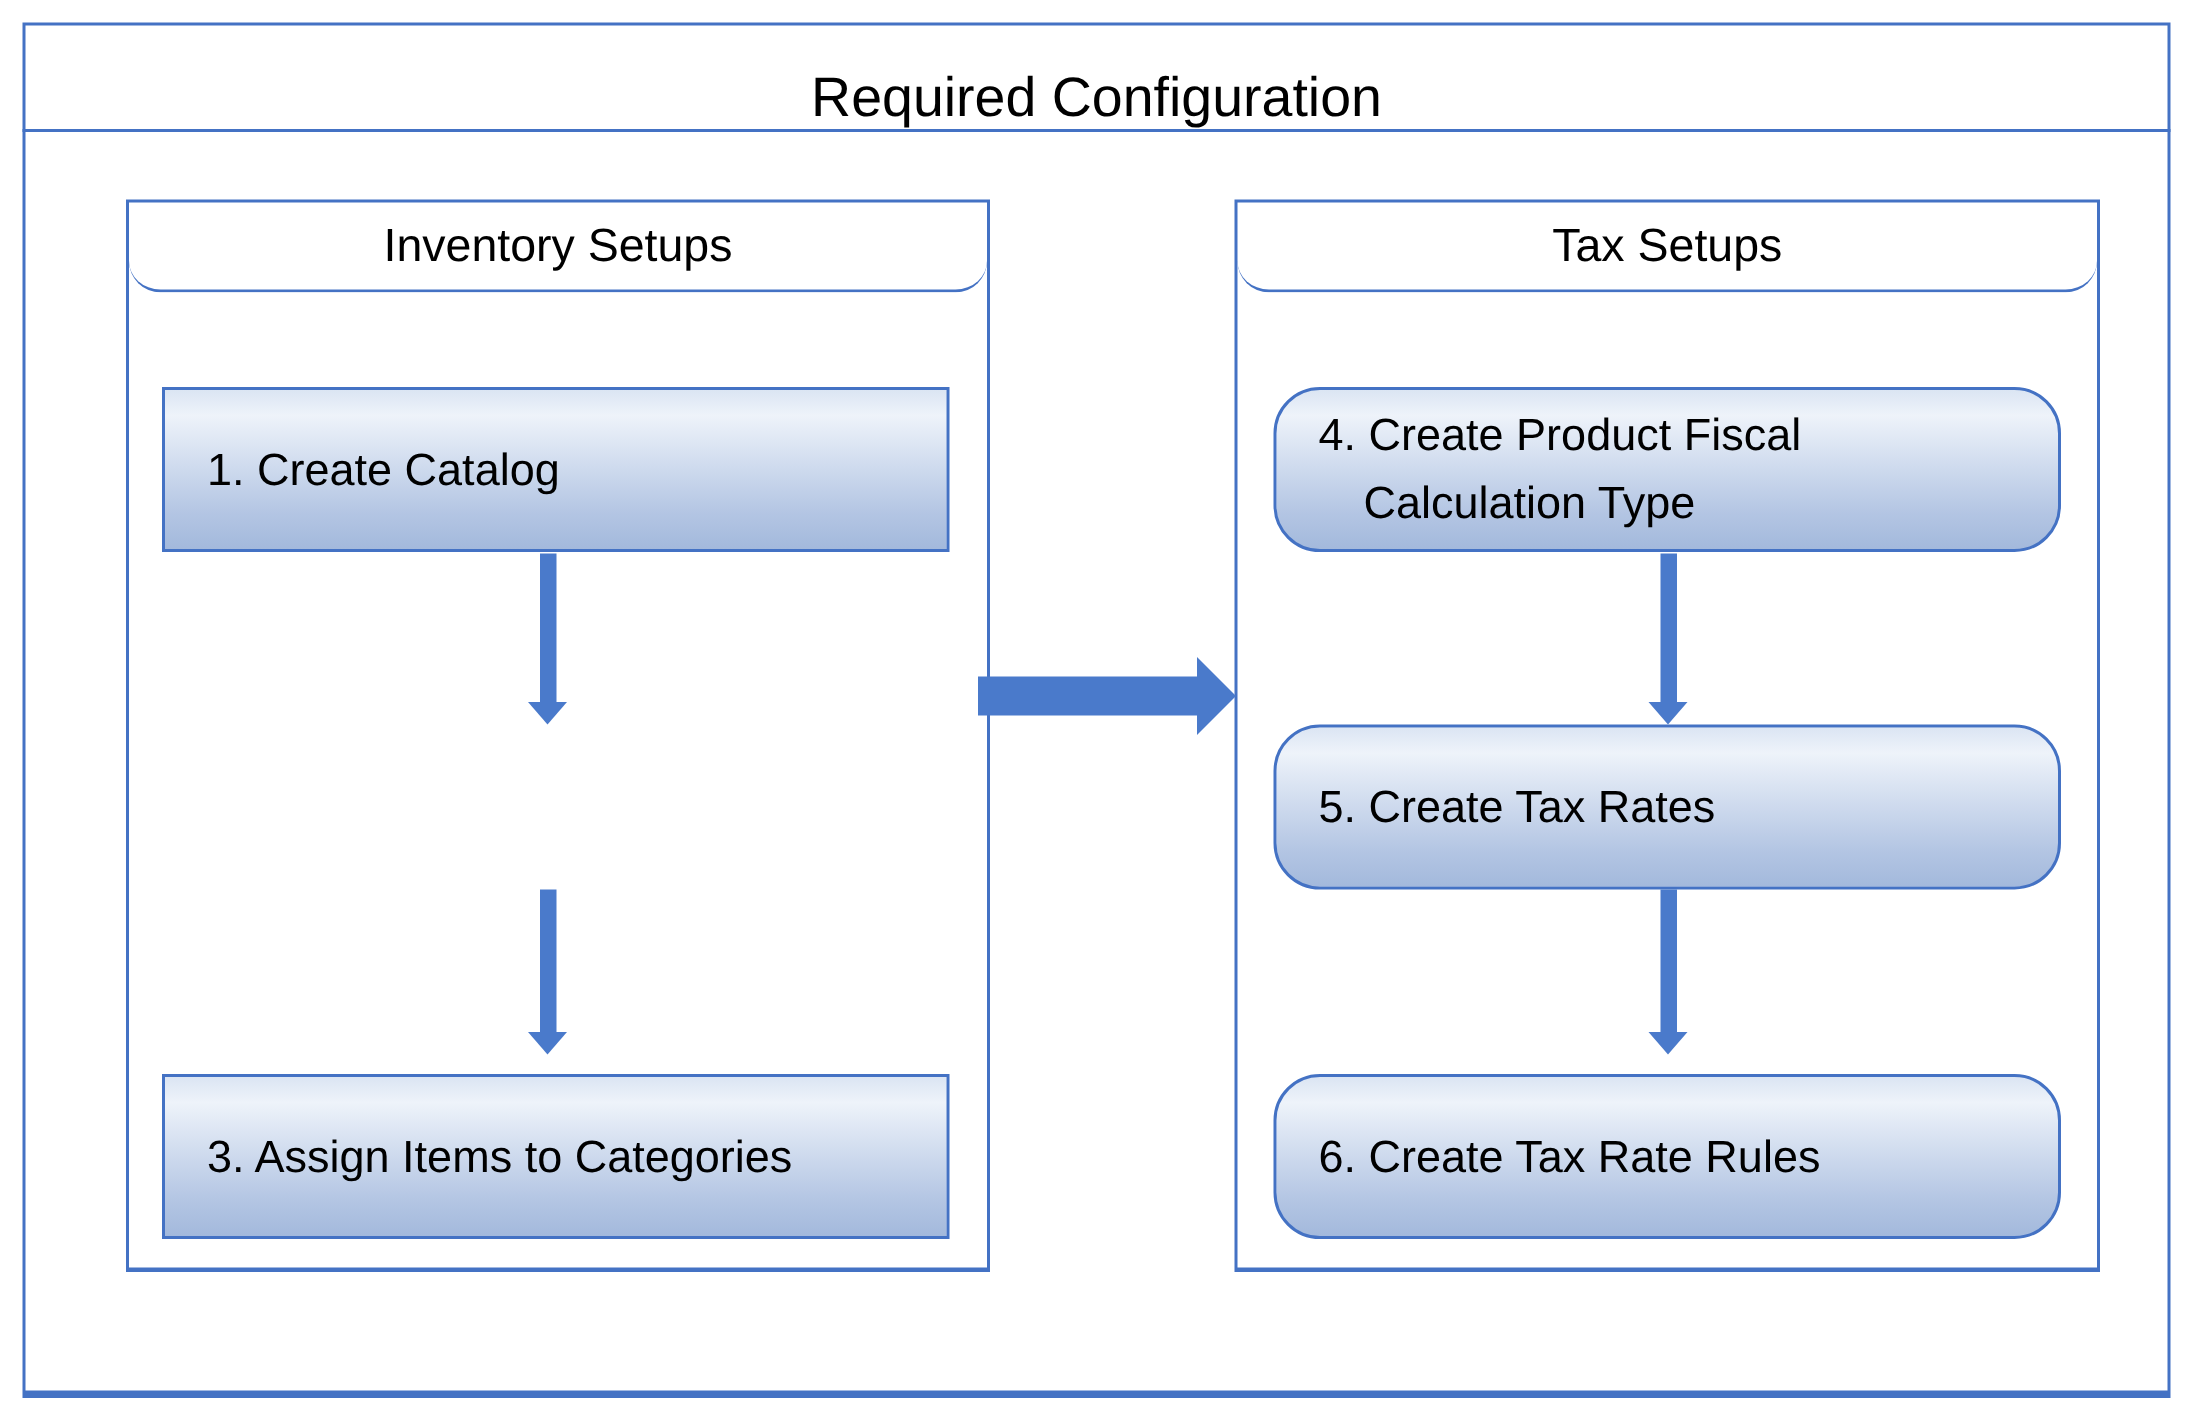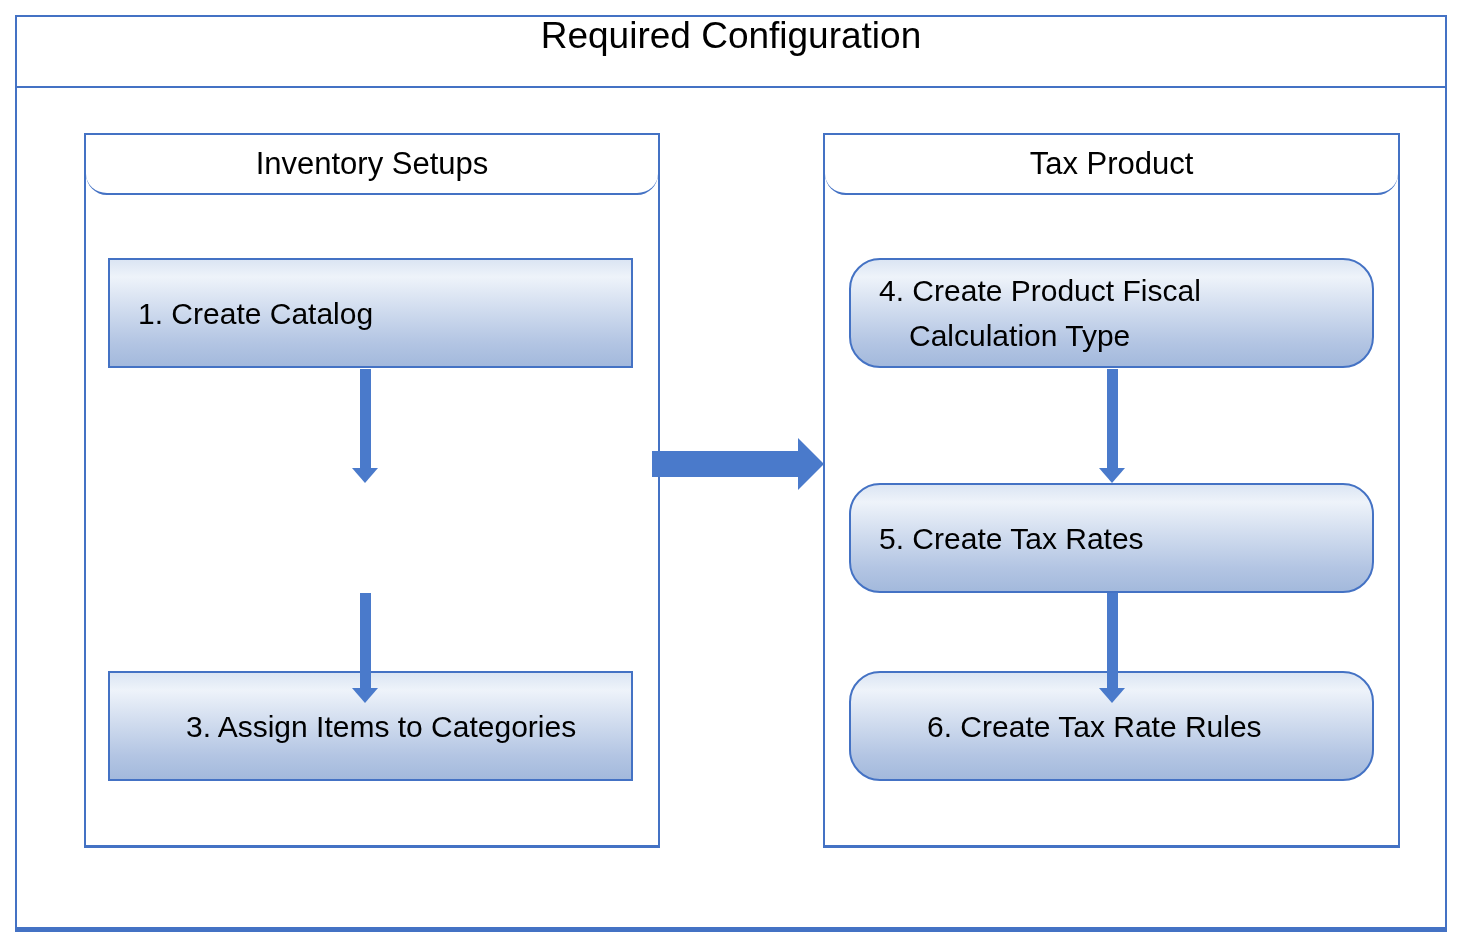--- a/index.html
+++ b/index.html
@@ -4,39 +4,39 @@
 <style>
   html,body{margin:0;padding:0;background:#ffffff;}
   body{font-family:"Liberation Sans",sans-serif;color:#000;}
   .canvas{position:relative;width:1462px;height:946px;background:#fff;overflow:hidden;}
 
   
   .outer-frame{position:absolute;left:15px;top:15px;width:1432px;height:917px;
     border:2px solid var(--accent);border-bottom-width:5px;box-sizing:border-box;}
   .title-band{position:absolute;left:15px;top:15px;width:1432px;height:73px;
     border-bottom:2px solid var(--accent);box-sizing:border-box;
-    display:flex;align-items:flex-start;justify-content:center;font-size:37px;}
+    display:flex;align-items:flex-end;justify-content:center;font-size:37px;}
 
   
   .panel{position:absolute;top:133px;height:715px;border:2px solid var(--accent);
     border-bottom-width:3px;box-sizing:border-box;}
   .panel-left{left:84px;width:576px;}
   .panel-right{left:823px;width:577px;}
   .panel-header{height:60px;border-bottom:2px solid var(--accent);box-sizing:border-box;
     display:flex;align-items:center;justify-content:center;font-size:31px;border-radius:21px;}
 
   
   .step{position:absolute;width:525px;height:110px;box-sizing:border-box;
     border:2px solid var(--accent);
     background:linear-gradient(180deg,#dbe5f3 0%,#eef3fa 16%,#cfdbee 48%,#b3c5e3 78%,#a3b9dc 100%);
     display:flex;align-items:center;font-size:30px;}
   .step-label{white-space:pre-line;padding-left:58px;padding-right:12px;
     text-indent:-30px;line-height:1.5;}
   .col-l{left:108px;} .col-r{left:849px;border-radius:31px;}
-  .row-1{top:258px;} .row-2{top:483px;} .row-3{top:671px;padding-left:48px;}
+  .row-1{top:258px;} .row-2{top:483px;} .row-3{top:716px;}
 
   
   .varrow{position:absolute;width:26px;display:flex;flex-direction:column;align-items:center;}
   .varrow-l{left:352px;} .varrow-r{left:1099px;}
   .vgap-1{top:369px;height:114px;} .vgap-2{top:593px;height:110px;}
   .varrow .shaft{width:11px;flex:1 1 auto;background:var(--arrow);}
   .varrow .head{width:0;height:0;flex:0 0 auto;
     border-left:13px solid transparent;border-right:13px solid transparent;
     border-top:15px solid var(--arrow);}
 
@@ -59,21 +59,21 @@
   </div>
 
   <div class="panel panel-left">
     <div class="panel-header">
       <span>Inventory Setups</span>
     </div>
   </div>
 
   <div class="panel panel-right">
     <div class="panel-header">
-      <span>Tax Product</span>
+      <span>Tax Setups</span>
     </div>
   </div>
 
   <div class="step col-l row-1">
     <div class="step-label">1. Create Catalog</div>
   </div>
   <div class="step col-l row-3">
     <div class="step-label">3. Assign Items to Categories</div>
   </div>
 

